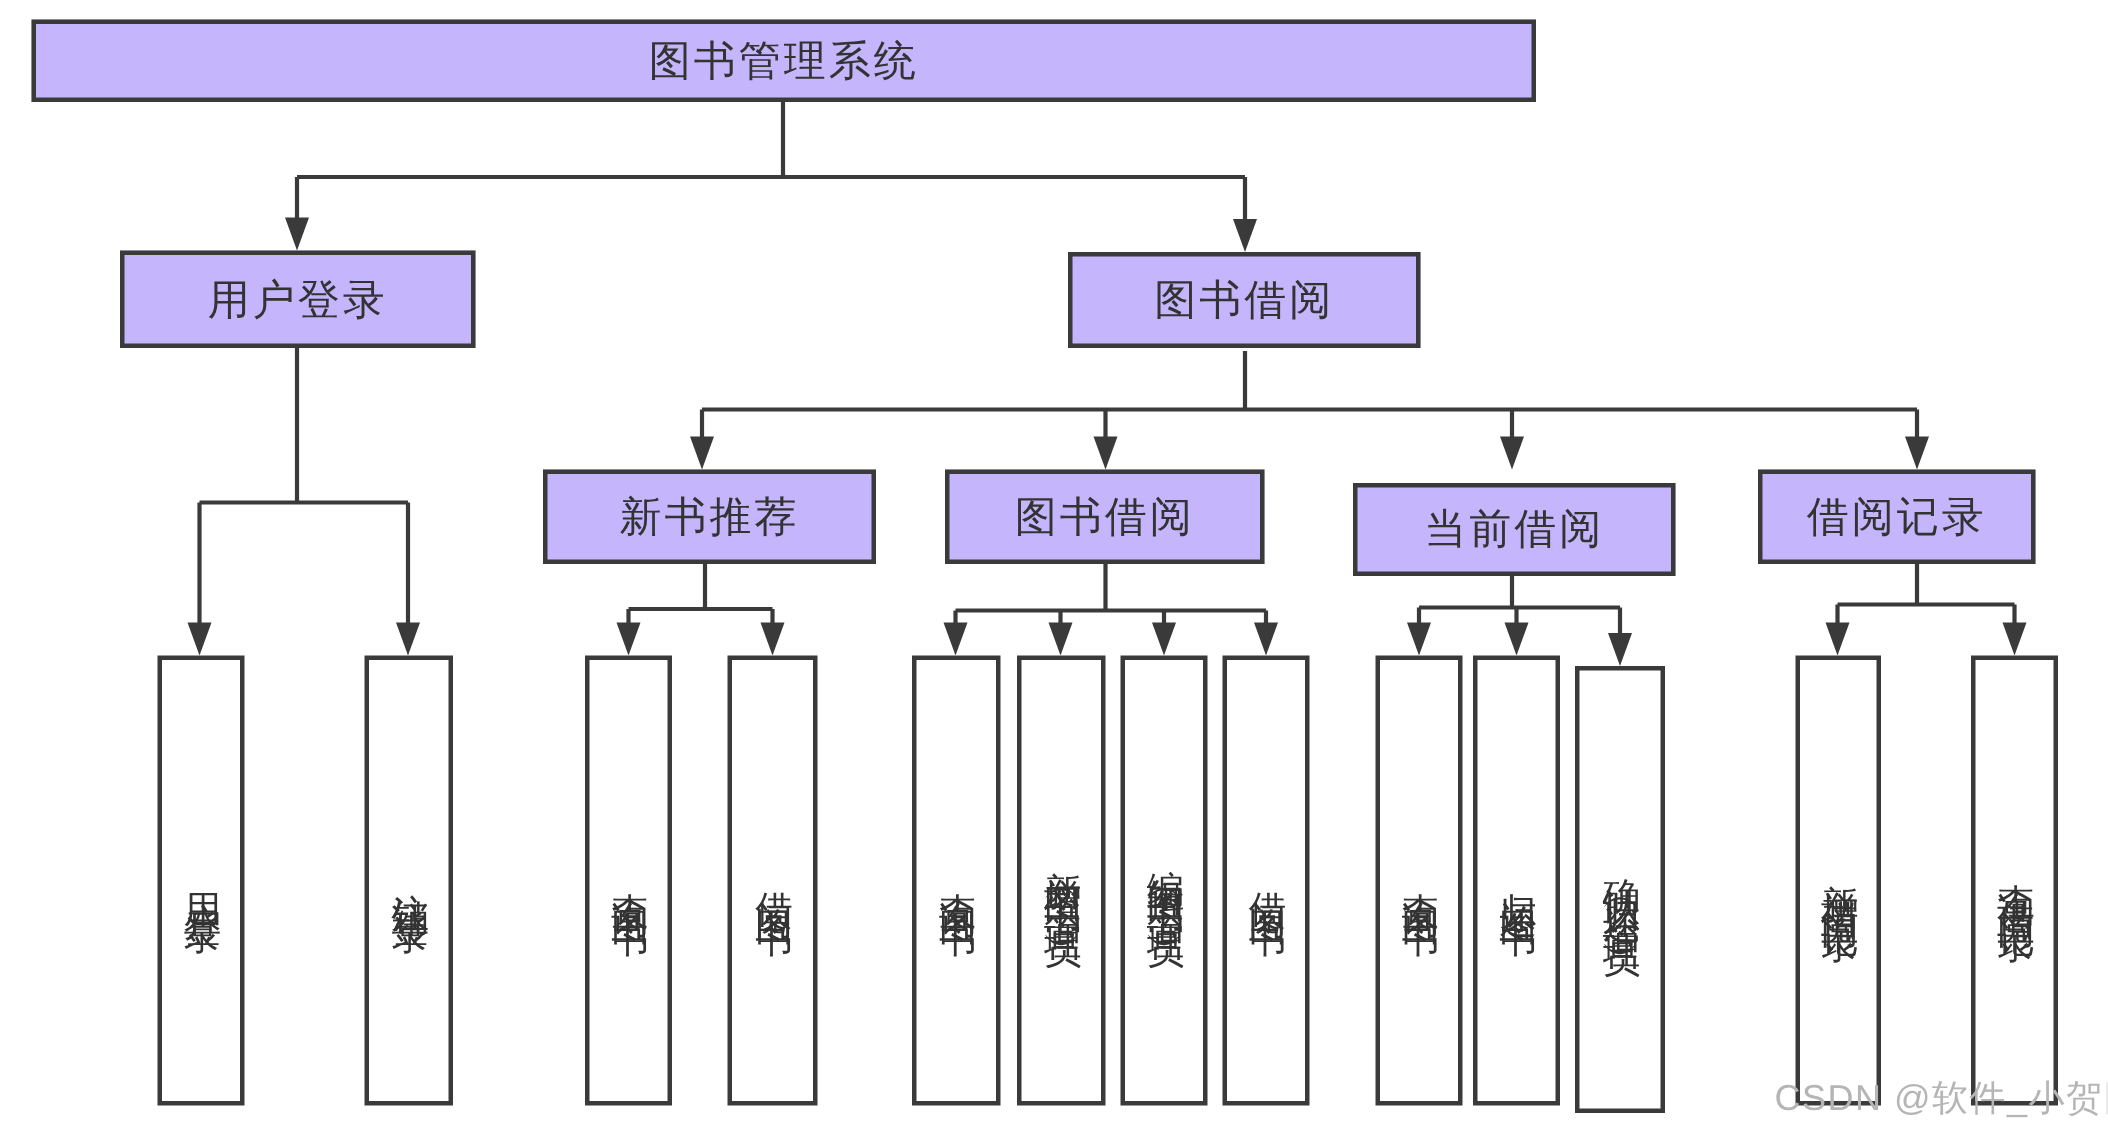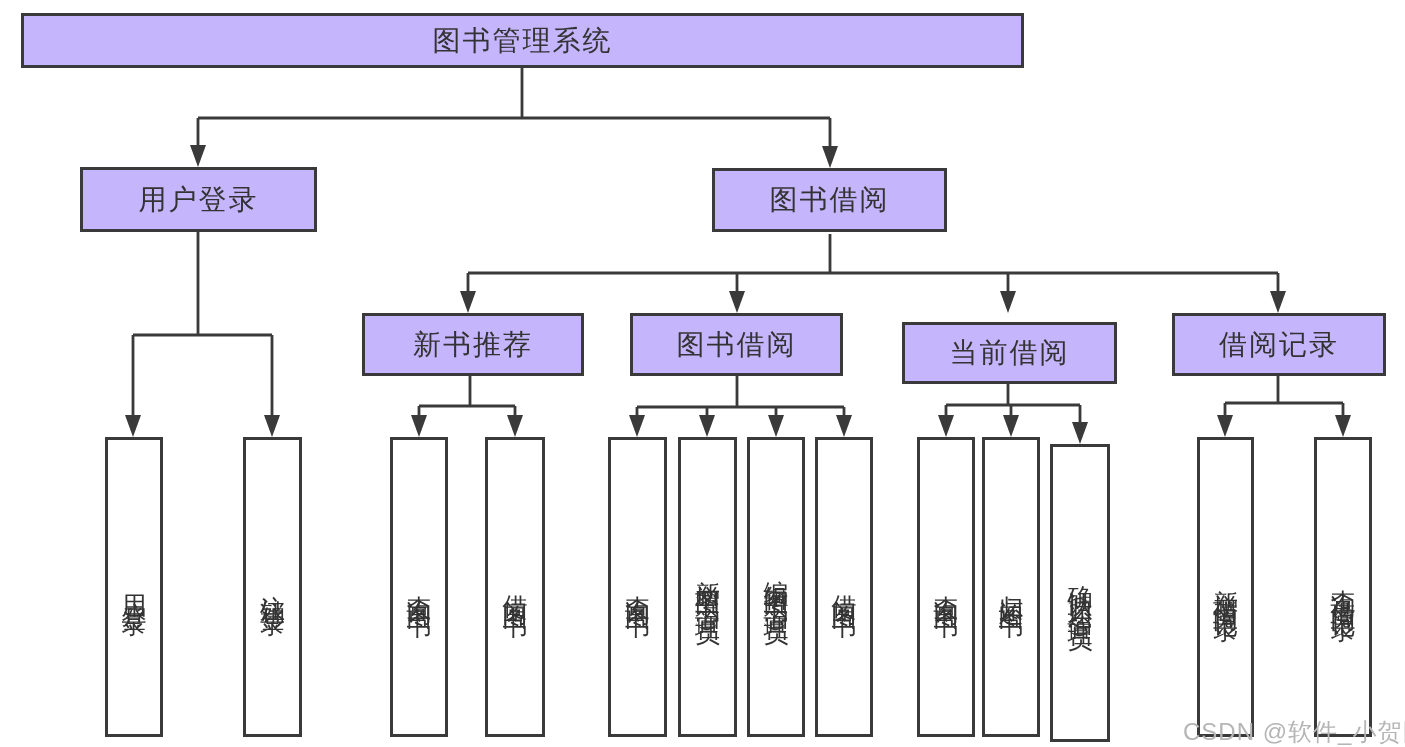--- a/index.html
+++ b/index.html
@@ -123,21 +123,21 @@
 
   <div class="hnode" style="left:362px; top:313px; width:222px; height:63px;">
     <span>新书推荐</span>
   </div>
   <div class="hnode" style="left:630px; top:313px; width:213px; height:63px;">
     <span>图书借阅</span>
   </div>
   <div class="hnode" style="left:902px; top:322px; width:215px; height:62px;align-items:center;">
     <span>当前借阅</span>
   </div>
-  <div class="hnode" style="left:1172px; top:313px; width:214px; height:63px;">
+  <div class="hnode" style="left:1172px; top:313px; width:185px; height:63px;">
     <span>借阅记录</span>
   </div>
 
   <div class="leaf" style="left:105px; top:437px; width:58px; height:300px;">
     <span class="vtext">用户登录</span>
   </div>
   <div class="leaf" style="left:243px; top:437px; width:59px; height:300px;">
     <span class="vtext">注销登录</span>
   </div>
 

